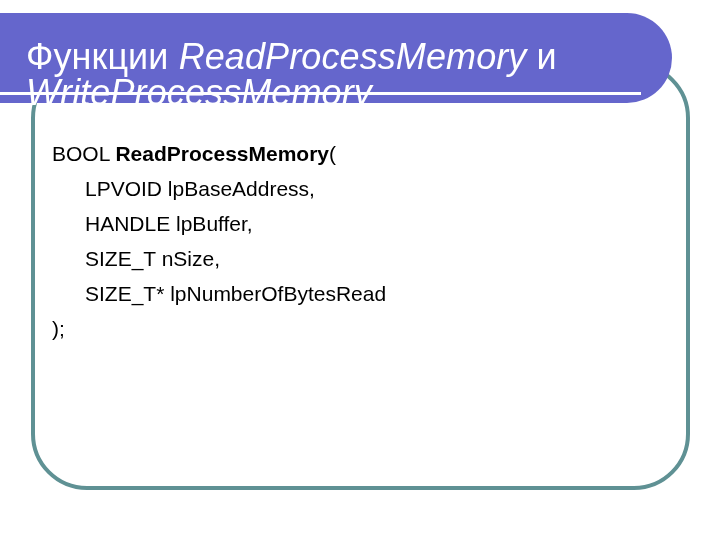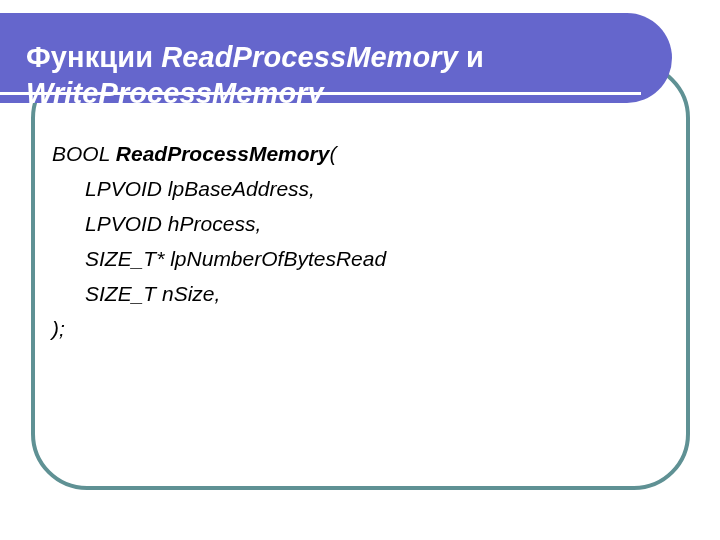--- a/index.html
+++ b/index.html
@@ -44,25 +44,25 @@
     border-top-right-radius: 46px;
     border-bottom-right-radius: 46px;
   }
 
   .title-text {
     position: absolute;
     left: 26px;
     top: 26px;
     width: 600px;
     color: #ffffff;
-    font-size: 29px;
+    font-size: 36px;
     line-height: 36px;
     letter-spacing: 0.1px;
     white-space: pre-wrap;
-    font-weight: bold;
+    font-weight: normal;
   }
   .title-text .ital {
     font-style: italic;
   }
 
   
   .title-rule {
     position: absolute;
     left: 0px;
     top: 92px;
@@ -73,21 +73,20 @@
 
   
   .code-block {
     position: absolute;
     left: 52px;
     top: 136px;
     width: 600px;
     color: #000000;
     font-family: "Liberation Sans", sans-serif;
     font-size: 21px;
-    font-style: italic;
     line-height: 35px;
   }
   .code-line {
     white-space: pre;
   }
   .code-line.indent {
     padding-left: 33px;
   }
   .code-line .fn {
     font-weight: bold;
@@ -102,19 +101,19 @@
 
   <div class="title-banner">
     <div class="title-text"><span>Функции </span><span class="ital">ReadProcessMemory</span><span> и</span><br><span class="ital">WriteProcessMemory</span></div>
   </div>
 
   <div class="title-rule"></div>
 
   <div class="code-block">
     <div class="code-line"><span>BOOL </span><span class="fn">ReadProcessMemory</span><span>(</span></div>
     <div class="code-line indent">LPVOID lpBaseAddress,</div>
-    <div class="code-line indent">LPVOID hProcess,</div>
+    <div class="code-line indent">HANDLE lpBuffer,</div>
+    <div class="code-line indent">SIZE_T nSize,</div>
     <div class="code-line indent">SIZE_T* lpNumberOfBytesRead</div>
-    <div class="code-line indent">SIZE_T nSize,</div>
     <div class="code-line">);</div>
   </div>
 
 </div>
 
 </body></html>

